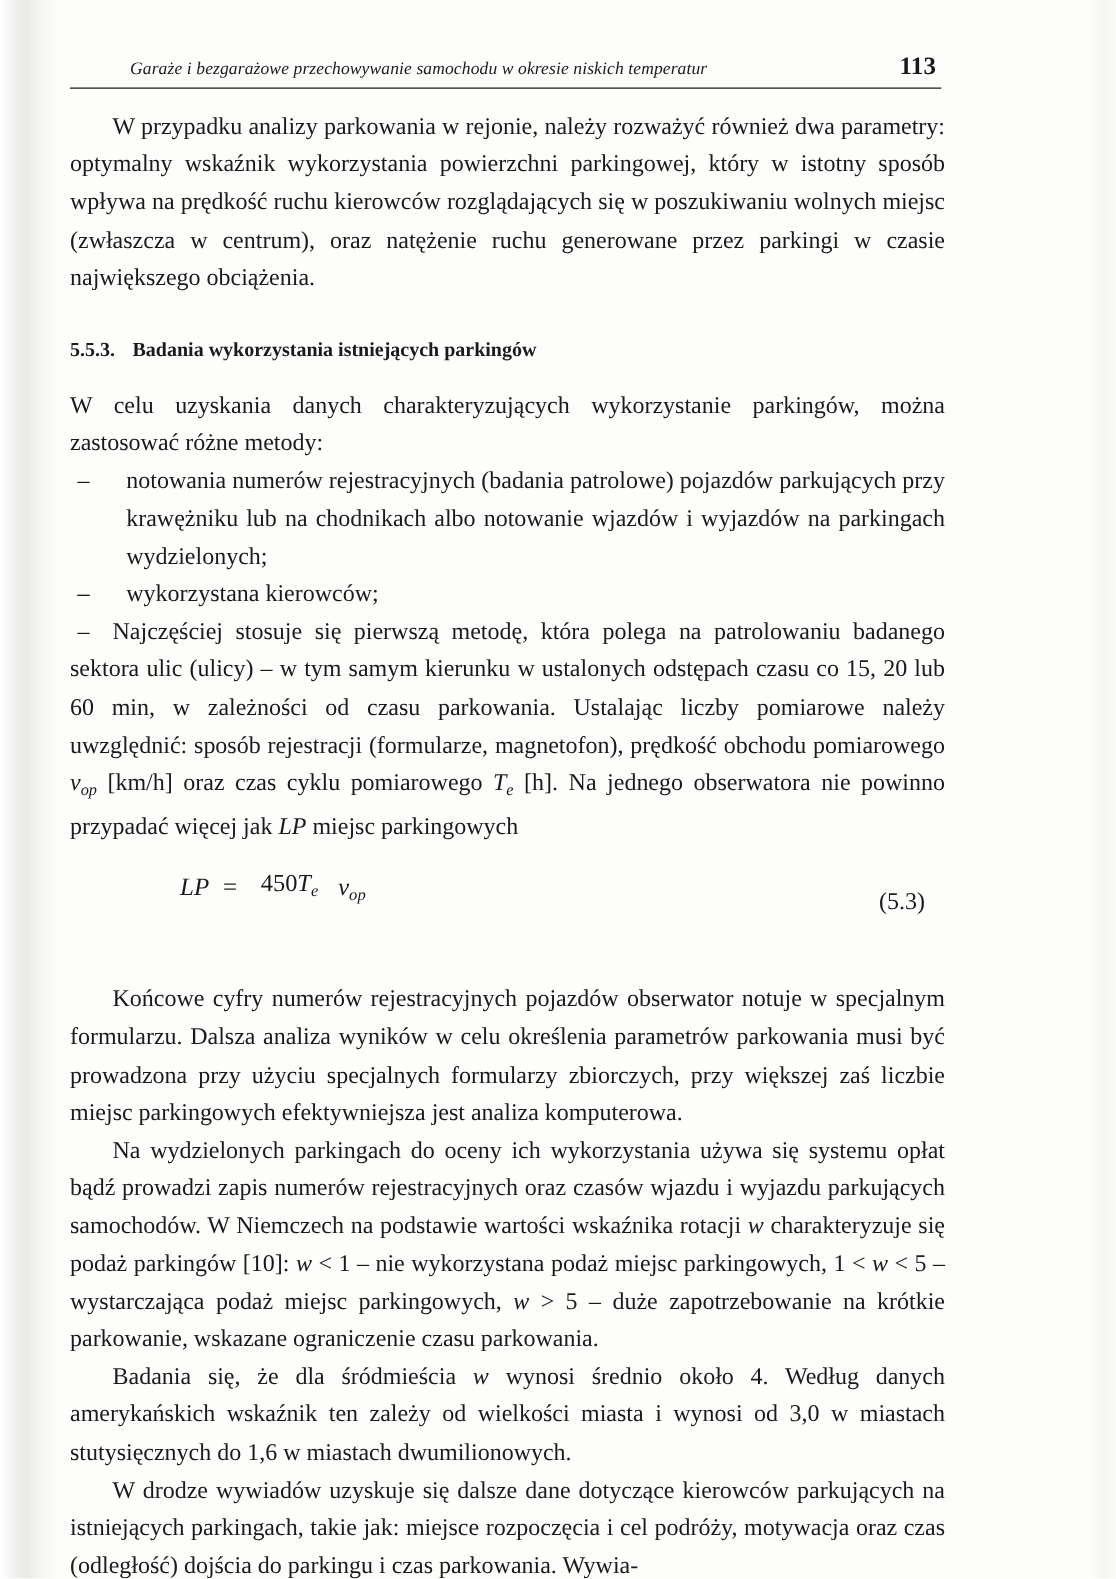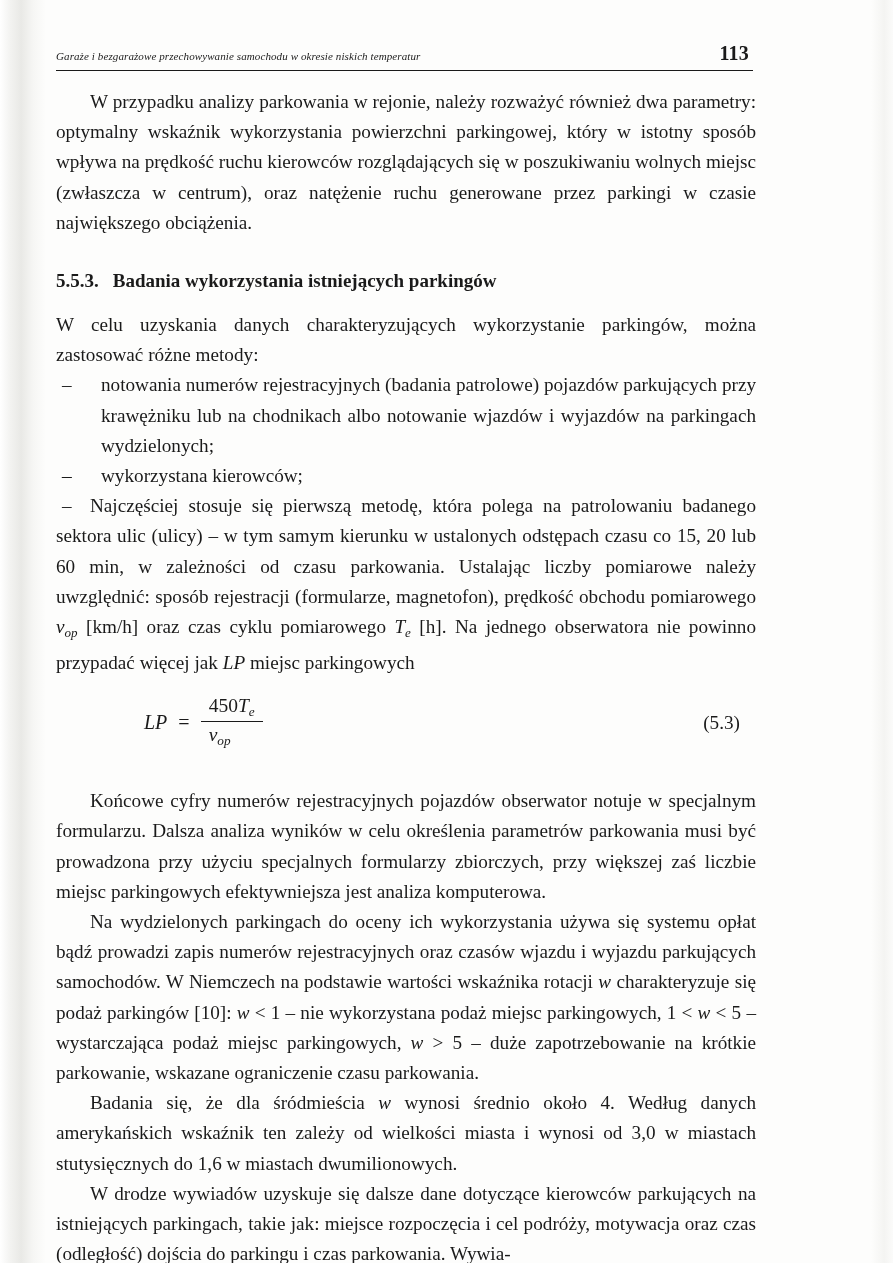--- a/index.html
+++ b/index.html
@@ -48,23 +48,24 @@
     position: relative;
     display: flex;
     align-items: baseline;
     justify-content: space-between;
     padding-bottom: 5px;
     border-bottom: 1.6px solid #1a1a1a;
     width: 697px;
   }
   .runhead-title {
     font-style: italic;
-    font-size: 11px;
+    font-size: 14px;
     letter-spacing: 0.1px;
     white-space: nowrap;
+    margin-left: 48px;
   }
   .runhead-page {
     font-weight: bold;
     font-size: 20px;
     letter-spacing: 0.2px;
     padding-right: 4px;
   }
 
   
   .body {
@@ -75,21 +76,21 @@
     text-justify: inter-word;
     width: 700px;
   }
   p.para {
     margin: 0;
     text-indent: 34px;
   }
   p.para.noindent { text-indent: 0; margin-top: 16px; }
 
   h3.section {
-    font-size: 19px;
+    font-size: 16px;
     font-weight: bold;
     margin: 30px 0 14px 0;
     line-height: 26px;
     text-align: left;
     text-indent: 0;
   }
   h3.section .secnum { margin-right: 14px; }
 
   ul.dashlist {
     list-style: none;
@@ -130,22 +131,22 @@
     font-size: 19.2px;
   }
   .eq-lhs {
     font-style: italic;
     font-size: 20px;
     margin-right: 11px;
   }
   .eq-eq { margin-right: 11px; font-size: 20px; }
   .frac {
     display: inline-flex;
-    flex-direction: column;
-    align-items: flex-start;
+    flex-direction: row;
+    align-items: center;
     line-height: 1.05;
   }
   .frac .num {
     padding: 0 8px 2px 8px;
     font-size: 19.5px;
   }
   .frac .bar {
     width: 100%;
     height: 1.5px;
     background: #1a1a1a;

